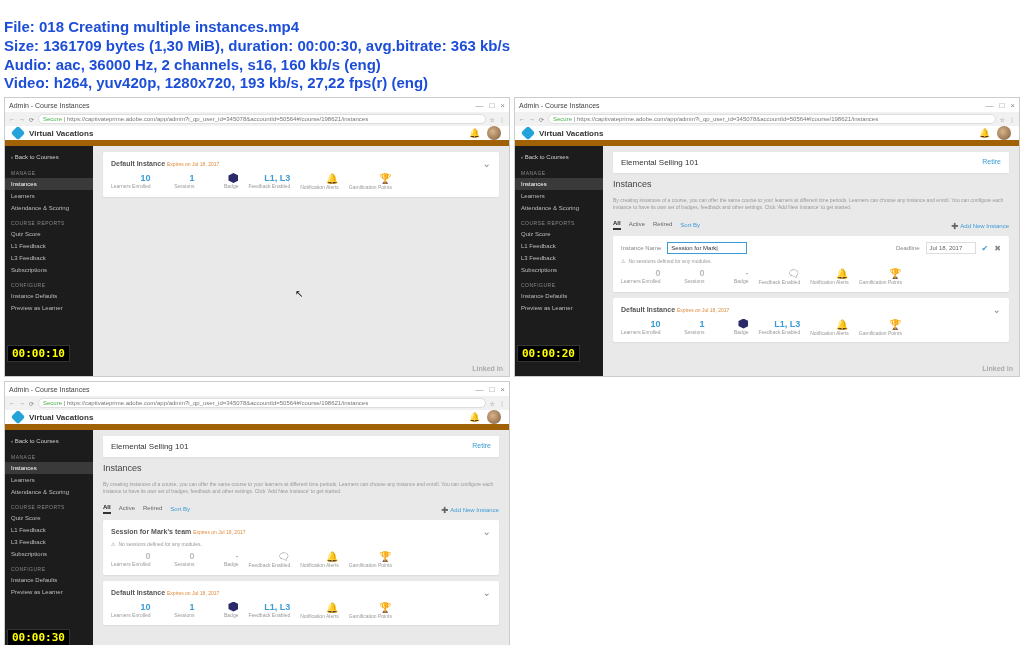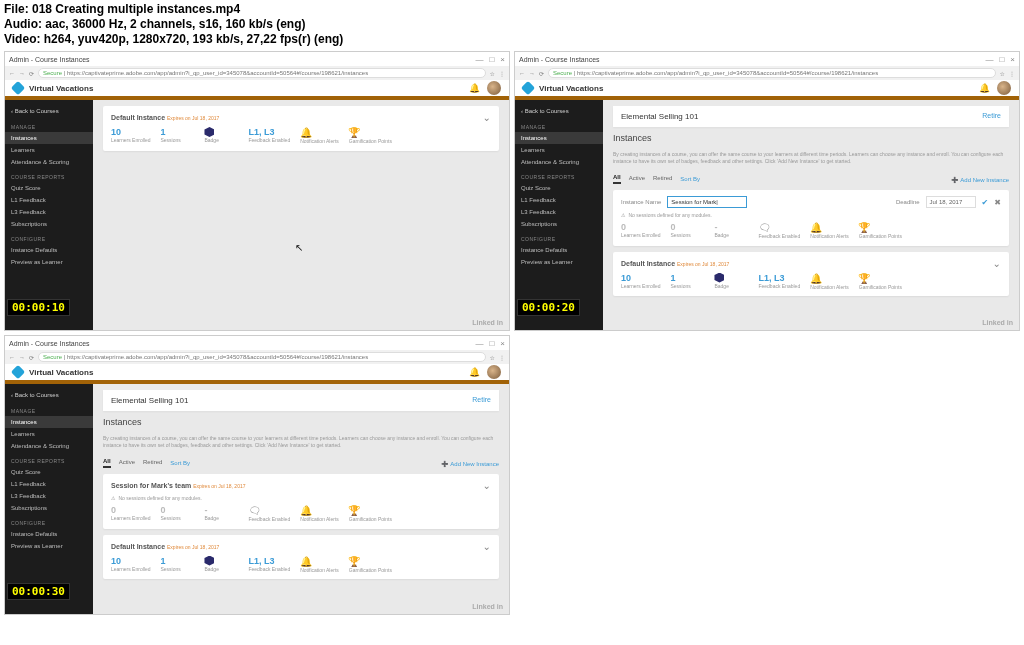--- a/index.html
+++ b/index.html
@@ -1,25 +1,25 @@
 <!DOCTYPE html>
 <html><head>
 <meta charset="utf-8">
 <style>
   * { box-sizing: border-box; margin: 0; padding: 0; }
   html, body { width: 1024px; height: 645px; font-family: Arial, sans-serif; background: #fff; overflow: hidden; }
-  .meta { font-size: 12px; font-weight: bold; color: #000000; padding: 2px 4px; line-height: 1.25; }
+  .meta { font-size: 15px; font-weight: bold; color: #1d4ed8; padding: 2px 4px; line-height: 1.25; margin-top: 16px; }
   .grid { display: grid; grid-template-columns: 1fr 1fr; grid-template-rows: 280px 280px; gap: 4px; padding: 2px 4px; }
   .thumb { position: relative; border: 1px solid #ccc; background: #2b2b2b; display: flex; flex-direction: column; overflow: hidden; }
   .win-title { height: 14px; background: #fff; display: flex; align-items: center; font-size: 7px; color: #444; padding: 0 4px; justify-content: space-between; }
   .win-ctrl { display: flex; gap: 6px; font-size: 8px; color: #888; }
   .url-bar { height: 14px; background: #f1f1f1; display: flex; align-items: center; font-size: 6px; color: #777; padding: 0 4px; gap: 4px; }
   .url-text { flex: 1; background: #fff; border: 1px solid #ddd; border-radius: 6px; padding: 1px 4px; overflow: hidden; white-space: nowrap; }
   .app { flex: 1; display: flex; flex-direction: column; background: #e9e9e9; }
-  .topbar { height: 20px; background: #fff; display: flex; align-items: center; padding: 0 8px; gap: 6px; border-bottom: 4px solid #a16207; }
+  .topbar { height: 20px; background: #fff; display: flex; align-items: center; padding: 0 8px; gap: 6px; border-bottom: 6px solid #a16207; }
   .logo-dot { width: 10px; height: 10px; background: #23a3d9; transform: rotate(45deg); border-radius: 2px; }
   .brand { font-size: 8px; font-weight: bold; color: #333; }
   .topbar-spacer { flex: 1; }
   .bell { font-size: 9px; color: #666; }
   .avatar { width: 14px; height: 14px; border-radius: 50%; background: radial-gradient(circle at 40% 40%, #d9b48a, #7a5a3a); }
   .body { flex: 1; display: flex; }
   .sidebar { width: 88px; background: #1c1c1c; color: #bdbdbd; font-size: 6px; padding: 4px 0; display: flex; flex-direction: column; }
   .sb-back { font-size: 6px; padding: 4px 6px; color: #ccc; }
   .sb-sec { font-size: 5px; color: #888; letter-spacing: .5px; padding: 6px 6px 2px; }
   .sb-item { padding: 3px 6px; cursor: pointer; }
@@ -32,21 +32,21 @@
   .tabs-row { display: flex; gap: 8px; align-items: center; font-size: 6px; color: #666; }
   .tab { padding-bottom: 2px; }
   .tab.active { color: #222; border-bottom: 2px solid #333; font-weight: bold; }
   .sortby { color: #3b9bd6; }
   .tabs-spacer { flex: 1; }
   .add-link { color: #3b9bd6; font-size: 6px; }
   .card { background: #fff; border-radius: 2px; padding: 6px 8px; box-shadow: 0 1px 2px rgba(0,0,0,.06); display: flex; flex-direction: column; gap: 4px; }
   .card-head { display: flex; justify-content: space-between; align-items: center; font-size: 7px; color: #555; }
   .expire { color: #e08a3c; font-size: 5px; }
   .metrics { display: flex; gap: 10px; }
-  .metric { display: flex; flex-direction: column; align-items: flex-start; gap: 1px; min-width: 34px; }
+  .metric { display: flex; flex-direction: column; align-items: flex-end; gap: 1px; min-width: 34px; }
   .metric .val { font-size: 9px; color: #3b9bd6; font-weight: bold; }
   .metric .val.grey { color: #bbb; }
   .metric .lbl { font-size: 5px; color: #999; text-align: center; line-height: 1.1; }
   .metric .icon { font-size: 10px; color: #888; }
   .badge-icon { width: 10px; height: 10px; background: #2a2a6b; clip-path: polygon(50% 0,100% 25%,100% 75%,50% 100%,0 75%,0 25%); }
   .chev { color: #888; font-size: 10px; }
   .warn { font-size: 5px; color: #999; display: flex; align-items: center; gap: 3px; }
   .input-row { display: flex; gap: 6px; align-items: center; font-size: 6px; color: #666; }
   .field-lbl { color: #888; }
   .text-input { border: 1px solid #3b9bd6; font-size: 6px; padding: 2px 3px; color: #333; width: 80px; }
@@ -54,20 +54,21 @@
   .action-i { color: #3b9bd6; font-size: 8px; }
   .timestamp { position: absolute; bottom: 14px; left: 2px; background: #000; color: #ff0; font-family: monospace; font-size: 11px; font-weight: bold; padding: 1px 4px; border: 1px solid #333; }
   .linkedin { position: absolute; bottom: 4px; right: 6px; font-size: 7px; font-weight: bold; color: #aaa; }
   .cursor { position: absolute; font-size: 10px; color: #000; }
 </style>
 </head>
 <body>
 
 <div class="meta">
   <div>File: 018 Creating multiple instances.mp4</div>
+  <div>Size: 1361709 bytes (1,30 MiB), duration: 00:00:30, avg.bitrate: 363 kb/s</div>
   <div>Audio: aac, 36000 Hz, 2 channels, s16, 160 kb/s (eng)</div>
   <div>Video: h264, yuv420p, 1280x720, 193 kb/s, 27,22 fps(r) (eng)</div>
 </div>
 
 <div class="grid">
 
   <div class="thumb">
     <div class="win-title">
       <span>Admin - Course Instances</span>
       <span class="win-ctrl">

